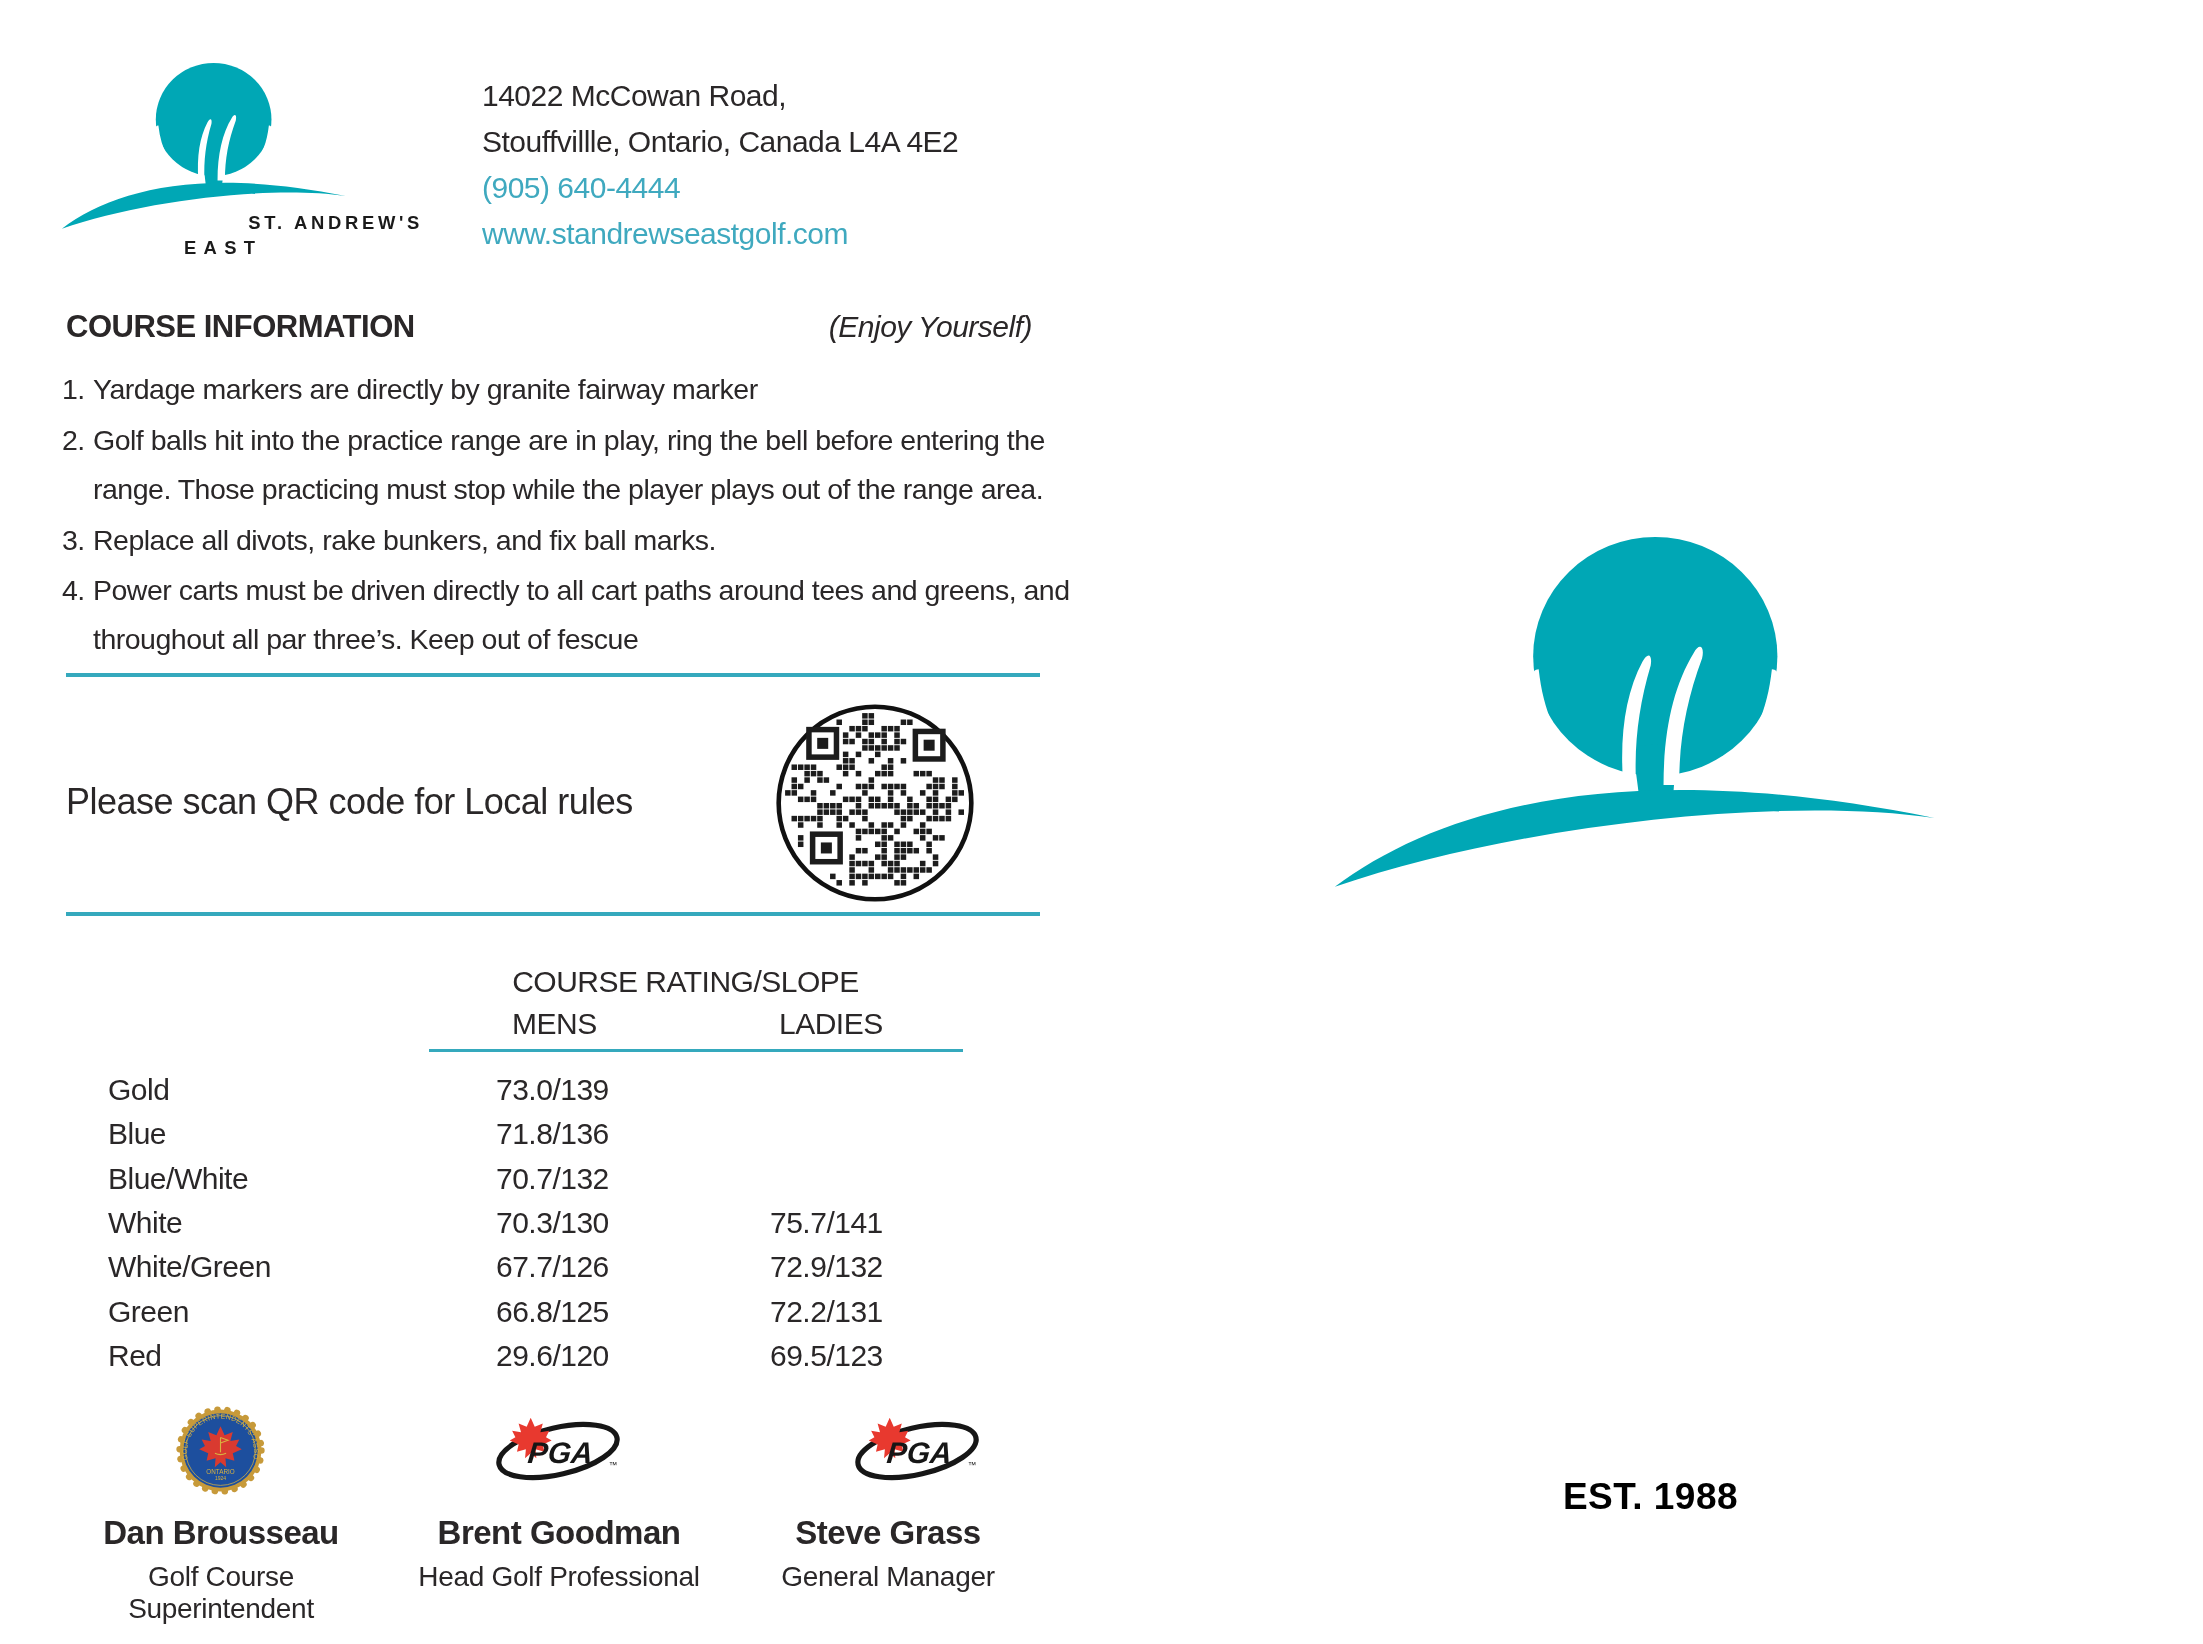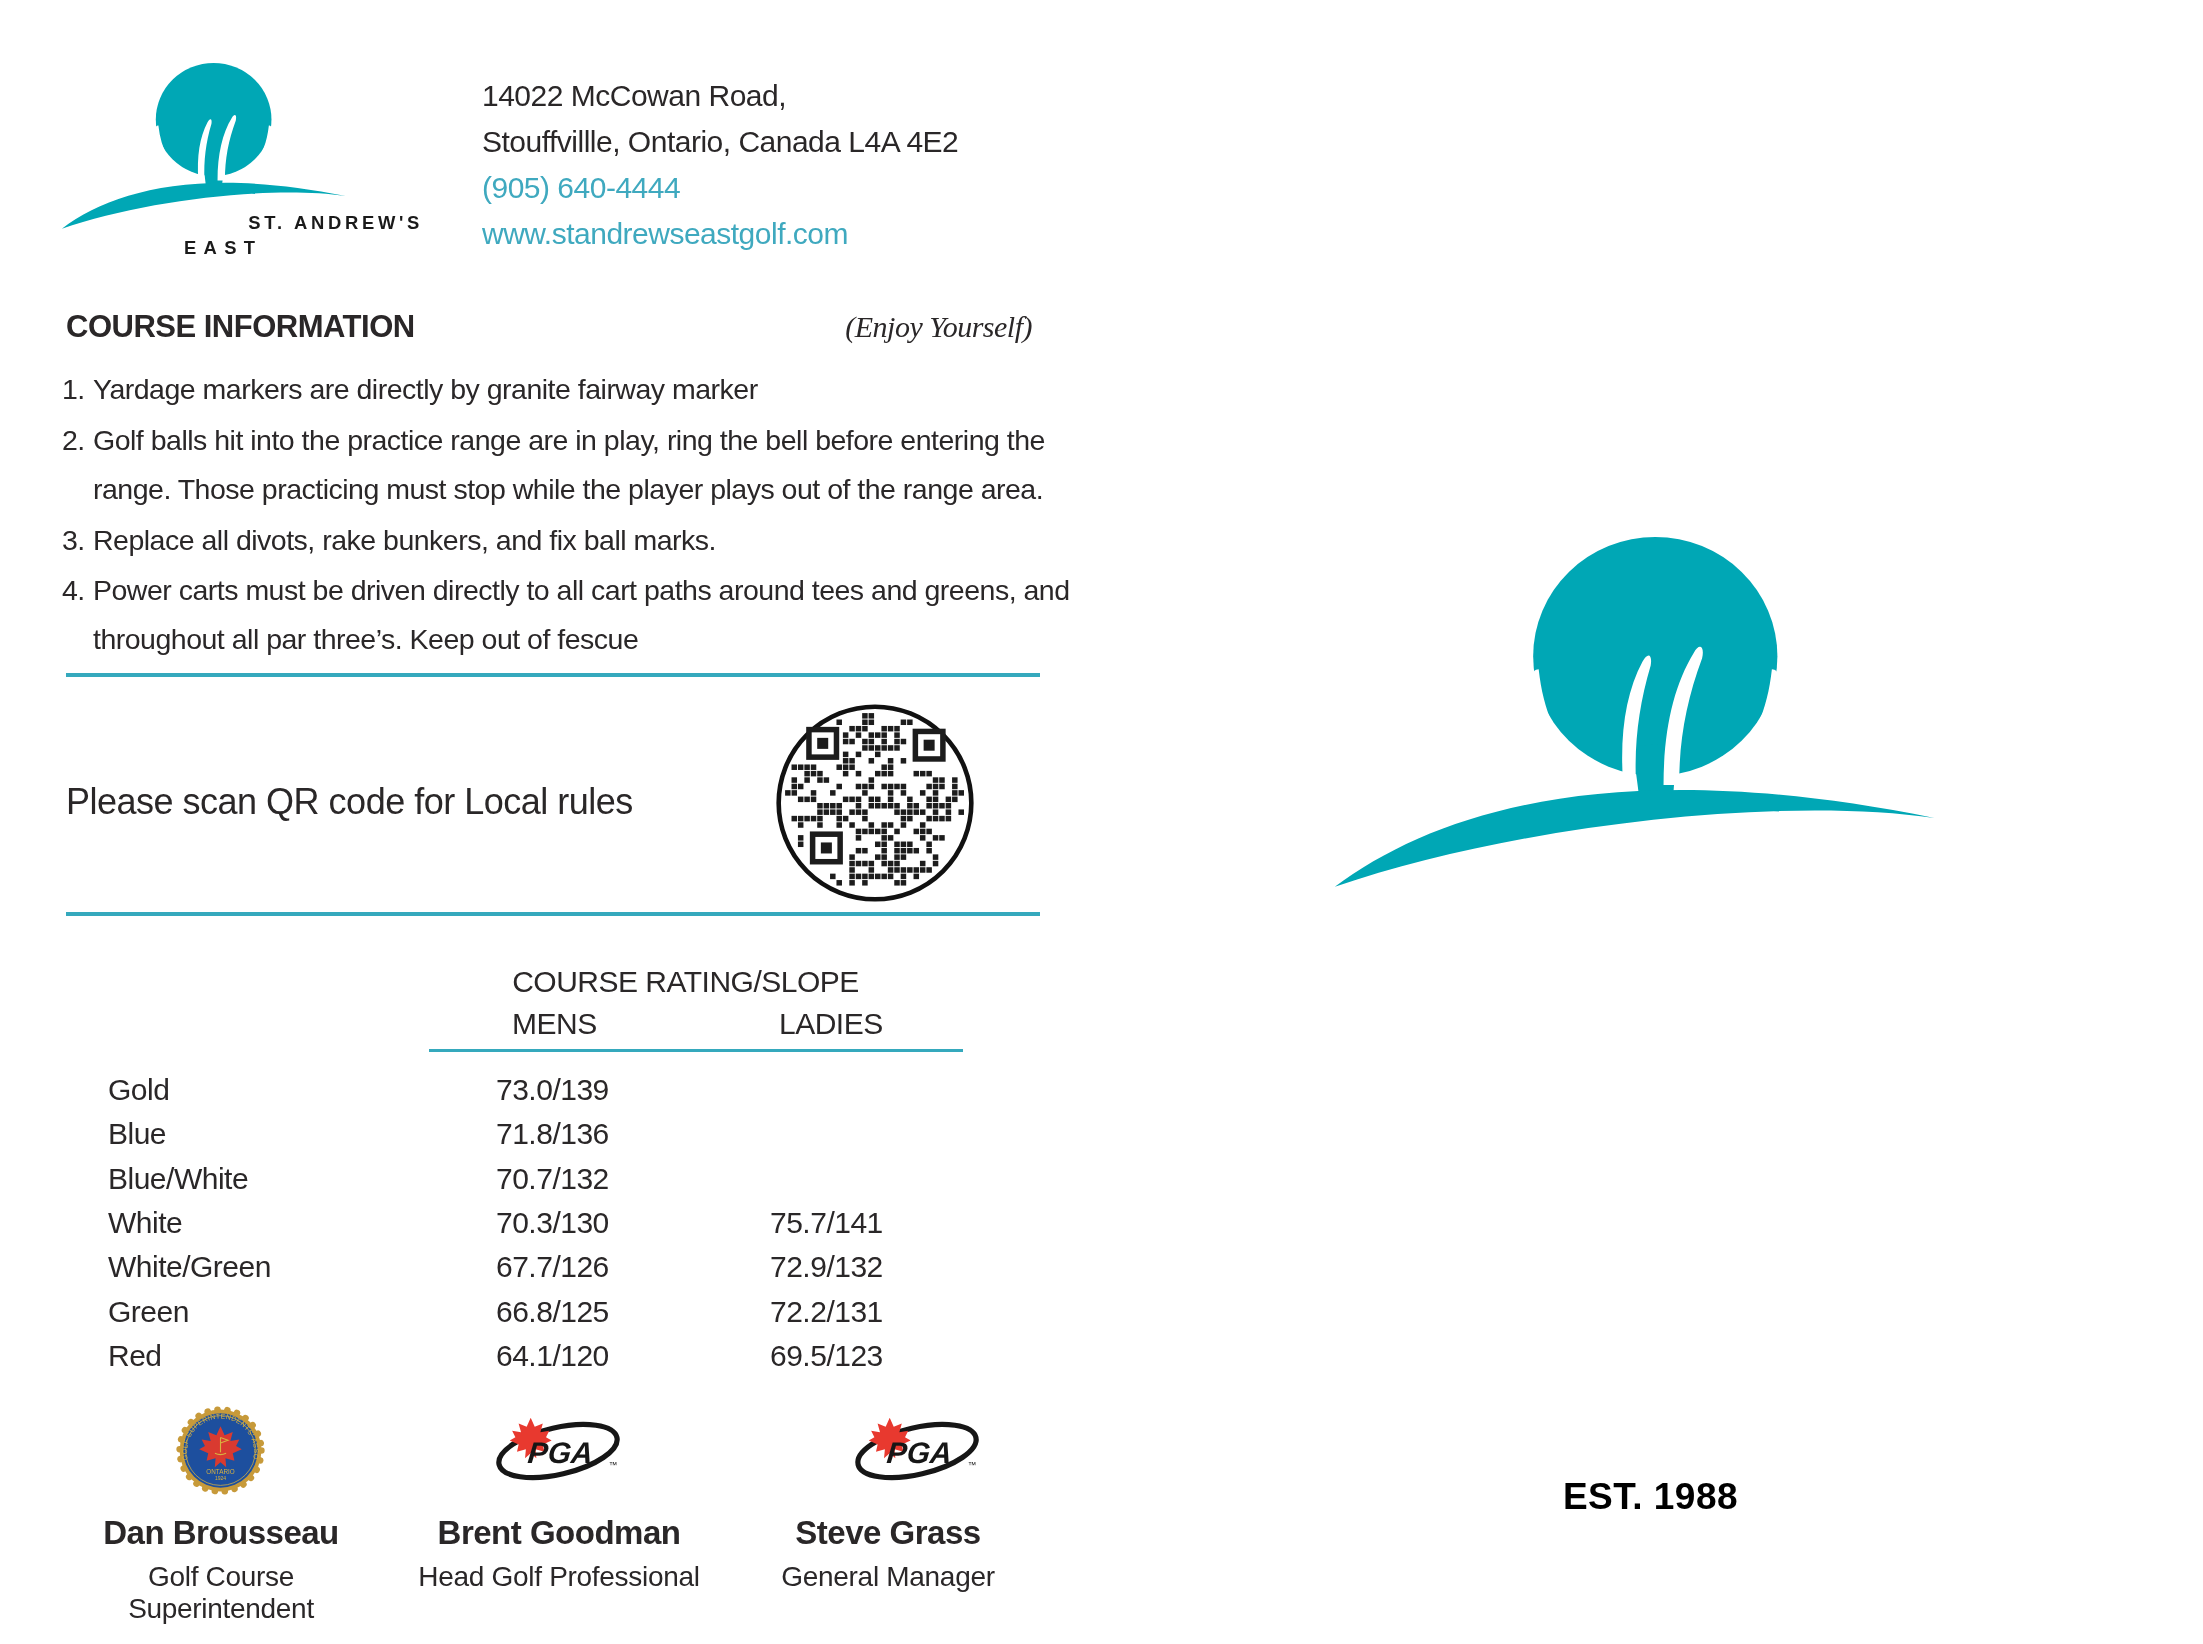--- a/index.html
+++ b/index.html
@@ -10,21 +10,21 @@
   .logo-small{left:61px;top:62px;width:287px;height:172px;}
   .logo-word1{left:184px;top:212px;width:239px;text-align:right;font-size:18.4px;font-weight:bold;
               letter-spacing:3.7px;color:#1a1a1a;}
   .logo-word2{left:184px;top:237px;width:239px;text-align:left;font-size:18.4px;font-weight:bold;
               letter-spacing:7.3px;color:#1a1a1a;}
   .address{left:482px;top:73px;font-size:30px;line-height:46px;letter-spacing:-0.5px;}
   .address .teal-link{color:#3fa9bf;}
   
   .ci-heading{left:66px;top:309px;font-size:31px;font-weight:bold;letter-spacing:-0.5px;}
   .ci-tagline{left:643px;top:310px;width:389px;text-align:right;font-size:30px;font-style:italic;
-              letter-spacing:-0.5px;font-family:Liberation Serif, serif;}
+              letter-spacing:-0.5px;}
   .rules{left:62px;top:365px;width:1056px;font-size:28.5px;letter-spacing:-0.5px;}
   .rule-line{line-height:49px;white-space:nowrap;position:relative;padding-left:31px;}
   .rule-line .num{position:absolute;left:0;top:0;}
   .rule-gap{margin-top:1.8px;}
   .hr-teal{height:3.7px;background:#35a9bd;}
   .hr1{left:66px;top:673px;width:974px;}
   .hr2{left:66px;top:912px;width:974px;}
   .scan-text{left:66px;top:781px;font-size:36px;letter-spacing:-0.5px;}
   .qr-wrap{left:775px;top:703px;width:200px;height:200px;}
   
@@ -402,21 +402,21 @@
     <span class="col-mens">67.7/126</span>
     <span class="col-ladies">72.9/132</span>
   </div>
   <div class="abs rating-row" style="top:1295px">
     <span class="col-tee">Green</span>
     <span class="col-mens">66.8/125</span>
     <span class="col-ladies">72.2/131</span>
   </div>
   <div class="abs rating-row" style="top:1339px">
     <span class="col-tee">Red</span>
-    <span class="col-mens">64.1/120</span>
+    <span class="col-mens">29.6/120</span>
     <span class="col-ladies">69.5/123</span>
   </div>
 
   <svg class="abs badge-wrap" viewBox="0 0 100 100">
     <circle cx="50" cy="50" r="44" fill="none" stroke="#c79a3a" stroke-width="7" stroke-dasharray="0.1 10.62" stroke-linecap="round"></circle>
     <circle cx="50" cy="50" r="44" fill="#c79a3a"></circle>
     <circle cx="50" cy="50" r="40" fill="#1d4f9e"></circle>
     <circle cx="50" cy="50" r="37.5" fill="none" stroke="#d9b23f" stroke-width="0.8"></circle>
     <defs>
         <path id="arcpath" d="M 15,60 A 36,36 0 1 1 85,60" fill="none"></path>

